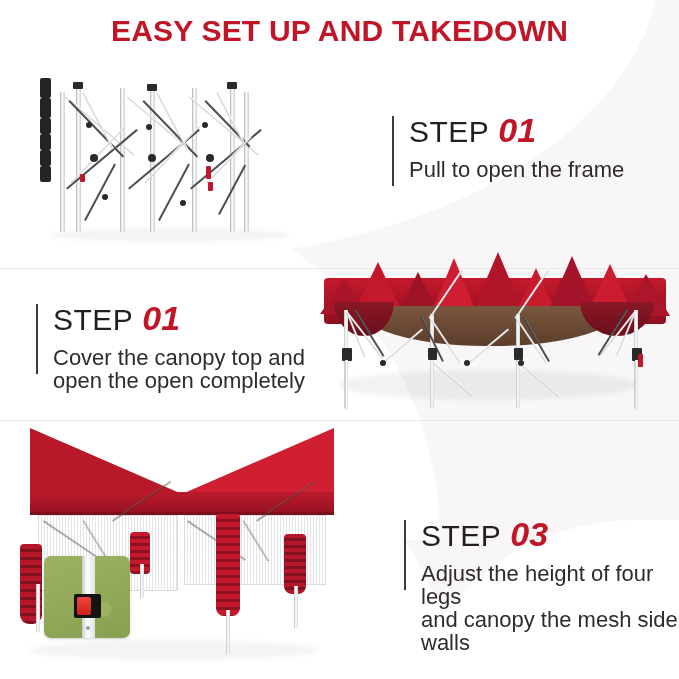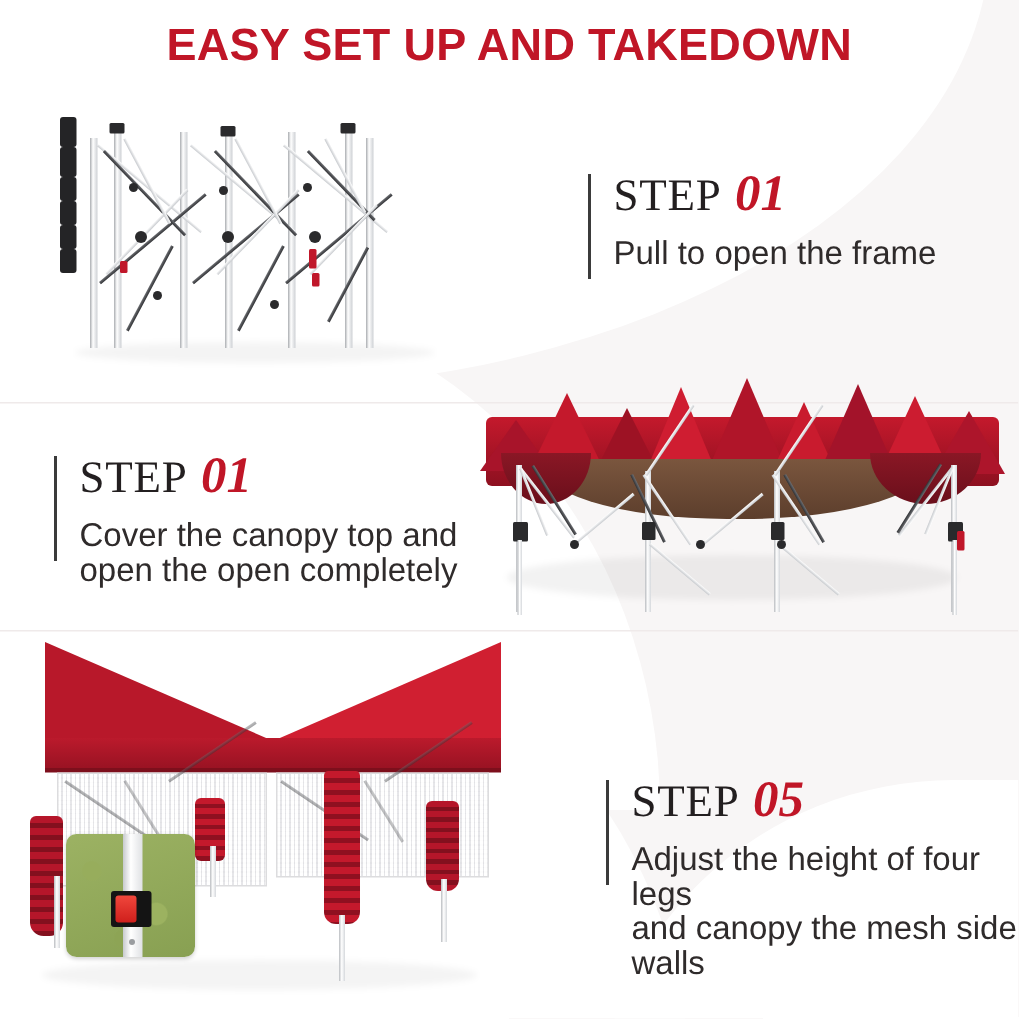--- a/index.html
+++ b/index.html
@@ -51,21 +51,21 @@
 
   
   .step{ position:absolute; }
   .step .bar{
     position:absolute; left:0; top:4px;
     width:2px; height:70px; background:#3b3b3b;
   }
   .step .head{
     margin-left:17px;
     font-size:30px; color:#231f20; letter-spacing:.5px;
-    line-height:36px; white-space:nowrap;font-family:Liberation Serif, serif;
+    line-height:36px; white-space:nowrap;
   }
   .step .head .num{
     font-size:34px; font-weight:bold; font-style:italic;
     color:#c01627; margin-left:9px; letter-spacing:0;
   }
   .step .desc{
     margin-left:17px; margin-top:8px;
     font-size:22px; color:#2f2b2b; line-height:23px;
     white-space:pre-line;
   }
@@ -357,19 +357,19 @@
     <div class="head">
       <span>STEP</span><span class="num">01</span>
     </div>
     <div class="desc">Cover the canopy top and
 open the open completely</div>
   </div>
 
   <div class="step" id="step3">
     <div class="bar"></div>
     <div class="head">
-      <span>STEP</span><span class="num">05</span>
+      <span>STEP</span><span class="num">03</span>
     </div>
     <div class="desc">Adjust the height of four legs
 and canopy the mesh side walls</div>
   </div>
 
 </div>
 
 </body></html>

